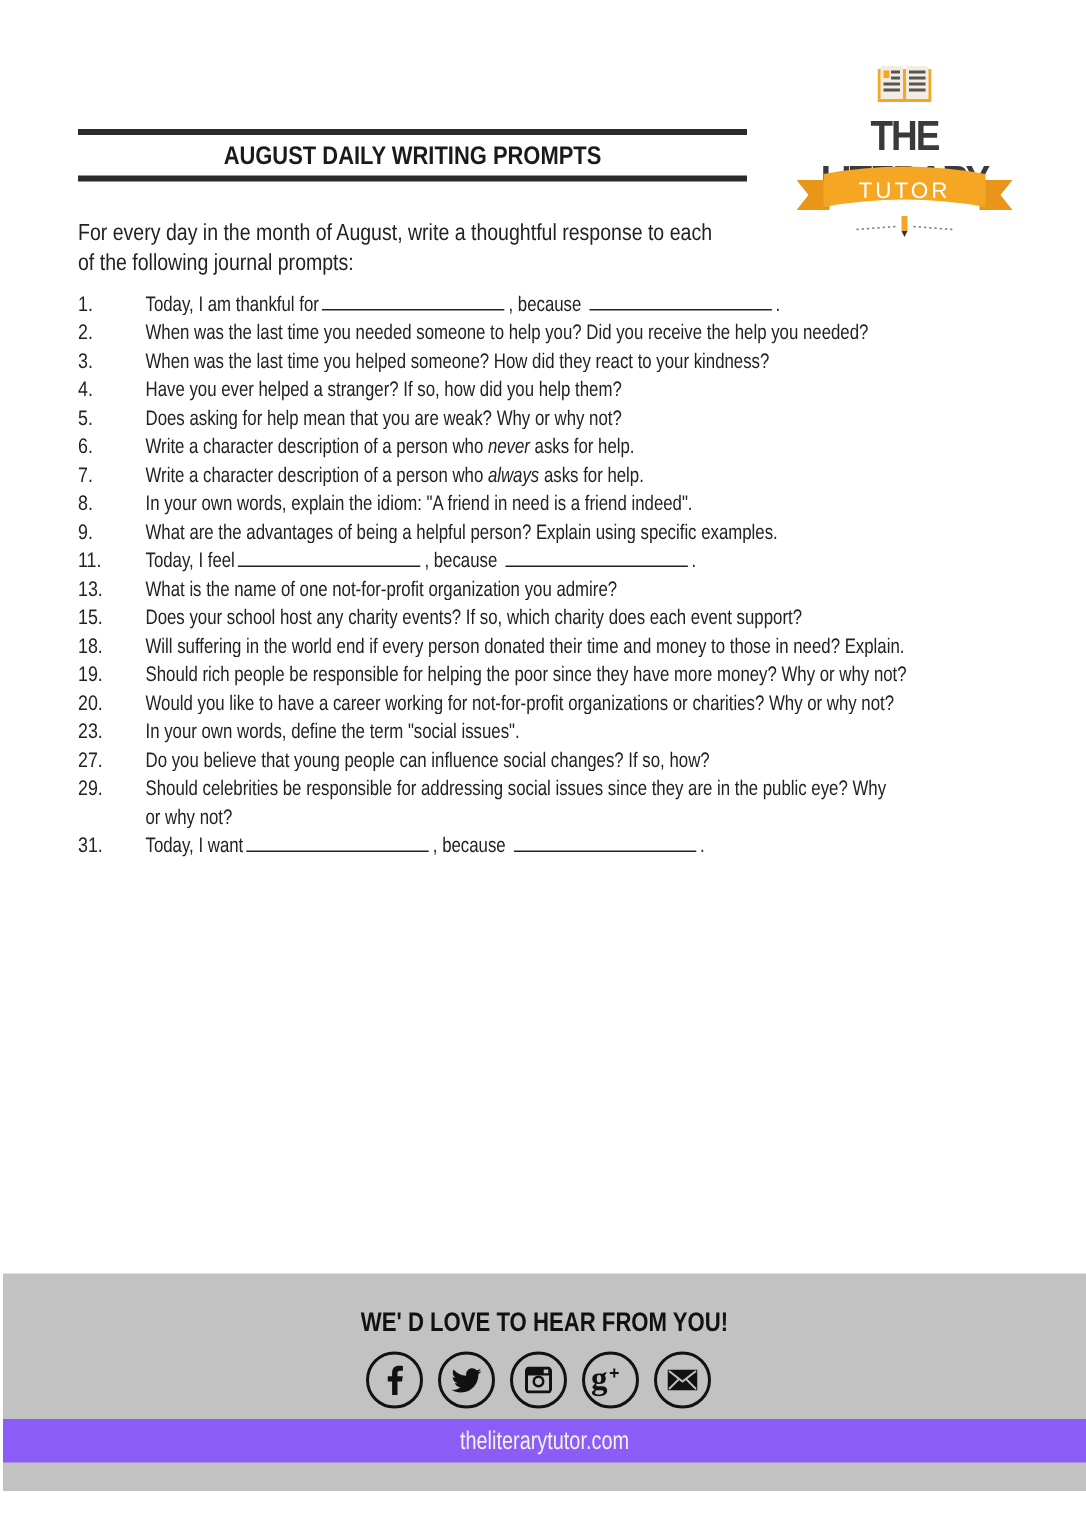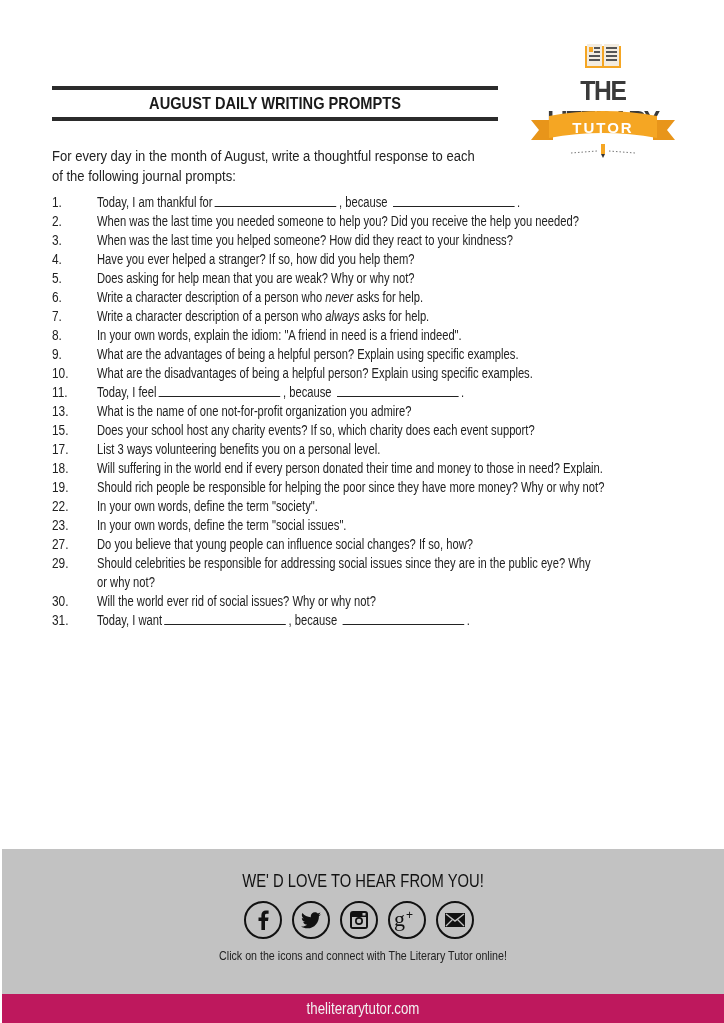--- a/index.html
+++ b/index.html
@@ -9,21 +9,21 @@
   .page { position: absolute; inset: 0; }
 
   
   .logo { position: absolute; left: 527px; top: 40px; width: 152px; height: 118px; }
   .logo-book { position: absolute; left: 58px; top: 4px; width: 36px; height: 26px; }
   .logo-title { position: absolute; left: 0; top: 36px; width: 152px; text-align: center;
     font-family: "Liberation Sans", sans-serif; font-weight: bold; font-size: 28px; letter-spacing: -1.5px;
     color: #3a3a3a; transform: scaleX(0.88); transform-origin: center; line-height: 30px; }
   .logo-ribbon { position: absolute; left: 4px; top: 66px; width: 144px; height: 38px; }
   .logo-tutor { position: absolute; left: 0; top: 79px; width: 152px; text-align: center;
-    font-family: "Liberation Sans", sans-serif; font-weight: bold; font-size: 15px; color: #ffffff; letter-spacing: 2px; }
+    font-family: "Liberation Sans", sans-serif; font-weight: normal; font-size: 15px; color: #ffffff; letter-spacing: 2px; }
   .logo-pencil { position: absolute; left: 42px; top: 104px; width: 68px; height: 14px; }
 
   
   .rule { position: absolute; left: 52px; width: 446px; height: 4px; background: #2b2b2b; }
   .rule.top { top: 86px; }
   .rule.bottom { top: 117px; }
   .title { position: absolute; left: 52px; top: 93px; width: 446px; text-align: center;
     font-family: "Liberation Sans", sans-serif; font-size: 17px; color: #1a1a1a;
     transform: scaleX(0.86); transform-origin: center; letter-spacing: 0px; line-height: 22px; }
 
@@ -35,32 +35,32 @@
   
   .prompts { position: absolute; left: 52px; top: 193px; width: 640px; list-style: none; }
   .prompt { position: relative; font-family: "Liberation Sans", sans-serif; font-size: 14px;
     line-height: 19px; color: #222; white-space: nowrap; }
   .prompt .num { position: absolute; left: 0; top: 0; width: 40px; transform: scaleX(0.85); transform-origin: left top; }
   .prompt .body { display: block; margin-left: 45px; transform: scaleX(0.80); transform-origin: left top; width: 740px; white-space: normal; }
   .prompt .body em { font-style: italic; }
   .blank { display: inline-block; width: 152px; border-bottom: 1.2px solid #222; height: 12px; vertical-align: baseline; margin: 0 3px; }
 
   
-  .footer { position: absolute; left: 2px; right: 0; top: 849px; height: 145px; background: #c2c2c2; }
+  .footer { position: absolute; left: 2px; right: 0; top: 849px; height: 145px; background: #c2c2c2; font-weight: bold; }
   .footer-heading { position: absolute; left: 0; right: 0; top: 22px; text-align: center;
     font-family: "Liberation Sans", sans-serif; font-size: 18px; color: #111;
     transform: scaleX(0.82); transform-origin: center; }
   .socials { position: absolute; left: 242px; top: 52px; width: 232px; height: 40px; display: flex; gap: 10px; }
   .social { width: 38px; height: 38px; border: 2.5px solid #111; border-radius: 50%; display: flex; align-items: center; justify-content: center; cursor: pointer; }
   .social svg { display: block; }
   .footer-note { position: absolute; left: 0; right: 0; top: 99px; text-align: center;
     font-family: "Liberation Sans", sans-serif; font-size: 13px; color: #222;
     transform: scaleX(0.82); transform-origin: center; }
 
-  .site-bar { position: absolute; left: 2px; right: 0; top: 994px; height: 29px; background: #be185d; }
+  .site-bar { position: absolute; left: 2px; right: 0; top: 946px; height: 29px; background: #8b5cf6; }
   .site-url { position: absolute; left: 0; right: 0; top: 5px; text-align: center;
     font-family: "Liberation Sans", sans-serif; font-size: 17px; color: #f2f2f2;
     transform: scaleX(0.78); transform-origin: center; }
 </style>
 </head>
 <body>
 
 <div class="page">
 
   <div class="logo">
@@ -130,66 +130,54 @@
       </li>
       <li class="prompt">
         <span class="num">8.</span>
         <span class="body"><span>In your own words, explain the idiom: "A friend in need is a friend indeed".</span></span>
       </li>
       <li class="prompt">
         <span class="num">9.</span>
         <span class="body"><span>What are the advantages of being a helpful person? Explain using specific examples.</span></span>
       </li>
       <li class="prompt">
-        <span class="num">10.</span>
-        <span class="body"><span>What are the disadvantages of being a helpful person? Explain using specific examples.</span></span>
-      </li>
-      <li class="prompt">
         <span class="num">11.</span>
         <span class="body"><span>Today, I feel</span><span class="blank"></span><span>, because</span> <span class="blank"></span><span>.</span></span>
       </li>
       <li class="prompt">
         <span class="num">13.</span>
         <span class="body"><span>What is the name of one not-for-profit organization you admire?</span></span>
       </li>
       <li class="prompt">
         <span class="num">15.</span>
         <span class="body"><span>Does your school host any charity events? If so, which charity does each event support?</span></span>
       </li>
       <li class="prompt">
-        <span class="num">17.</span>
-        <span class="body"><span>List 3 ways volunteering benefits you on a personal level.</span></span>
-      </li>
-      <li class="prompt">
         <span class="num">18.</span>
         <span class="body"><span>Will suffering in the world end if every person donated their time and money to those in need? Explain.</span></span>
       </li>
       <li class="prompt">
         <span class="num">19.</span>
         <span class="body"><span>Should rich people be responsible for helping the poor since they have more money? Why or why not?</span></span>
       </li>
       <li class="prompt">
-        <span class="num">22.</span>
-        <span class="body"><span>In your own words, define the term "society".</span></span>
+        <span class="num">20.</span>
+        <span class="body"><span>Would you like to have a career working for not-for-profit organizations or charities? Why or why not?</span></span>
       </li>
       <li class="prompt">
         <span class="num">23.</span>
         <span class="body"><span>In your own words, define the term "social issues".</span></span>
       </li>
       <li class="prompt">
         <span class="num">27.</span>
         <span class="body"><span>Do you believe that young people can influence social changes? If so, how?</span></span>
       </li>
       <li class="prompt">
         <span class="num">29.</span>
         <span class="body"><span>Should celebrities be responsible for addressing social issues since they are in the public eye? Why</span><br><span>or why not?</span></span>
-      </li>
-      <li class="prompt">
-        <span class="num">30.</span>
-        <span class="body"><span>Will the world ever rid of social issues? Why or why not?</span></span>
       </li>
       <li class="prompt">
         <span class="num">31.</span>
         <span class="body"><span>Today, I want</span><span class="blank"></span><span>, because</span> <span class="blank"></span><span>.</span></span>
       </li>
     </ol>
 
   <div class="footer">
     <div class="footer-heading">WE' D LOVE TO HEAR FROM YOU!</div>
     <div class="socials">

